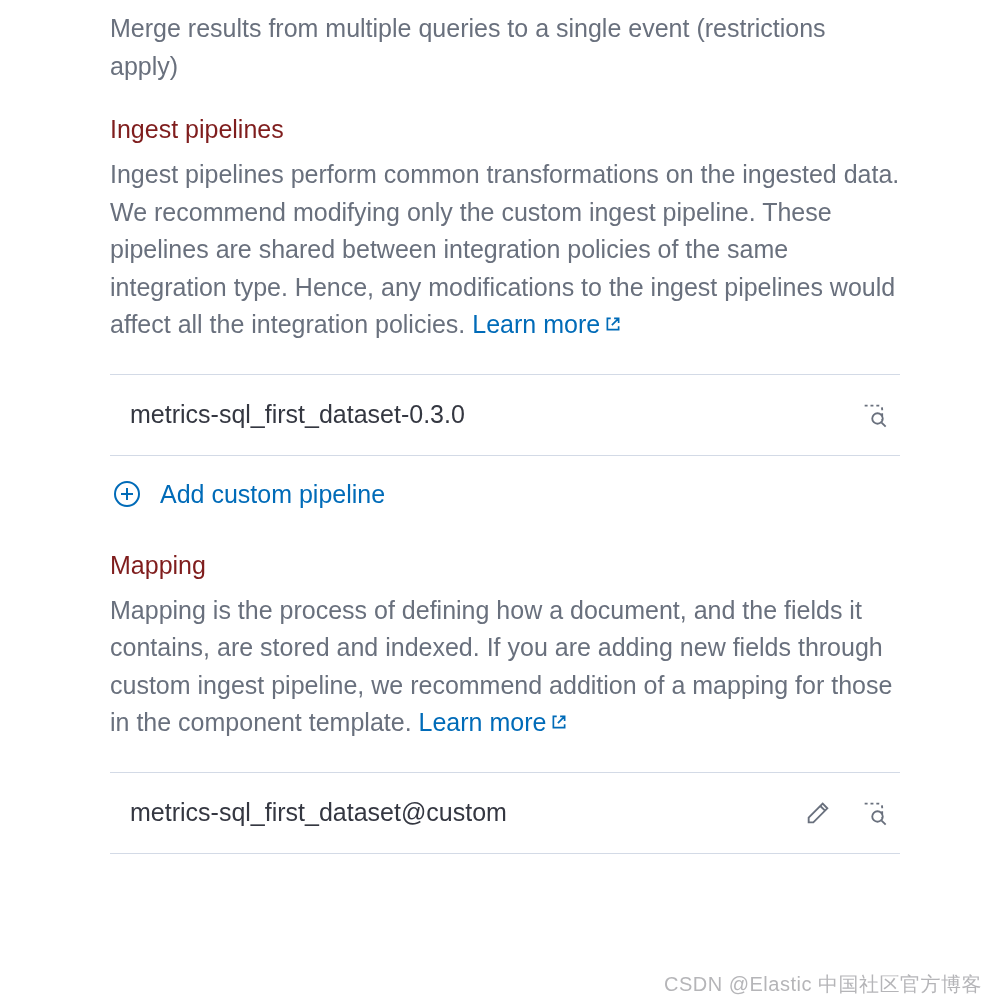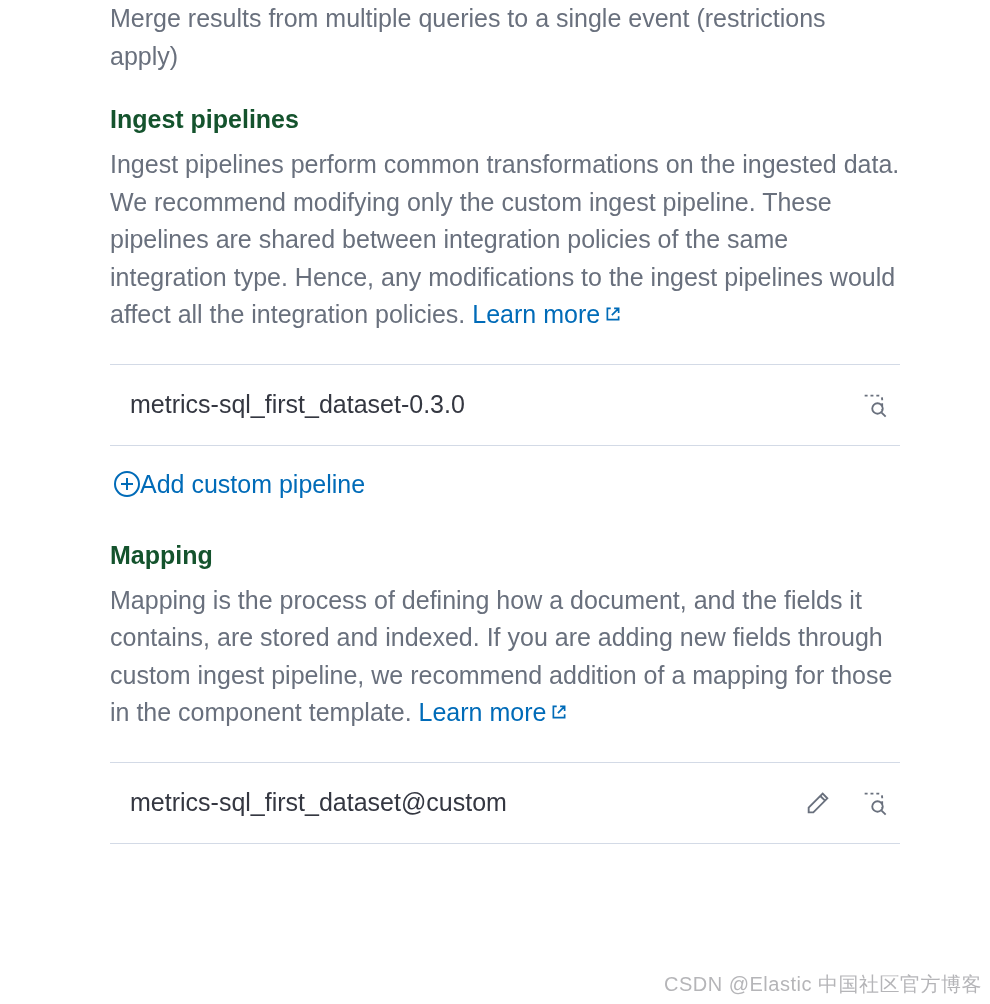--- a/index.html
+++ b/index.html
@@ -8,33 +8,33 @@
       padding: 0;
     }
     body {
       font-family: -apple-system, BlinkMacSystemFont, "Segoe UI", Helvetica, Arial, sans-serif;
       background: #ffffff;
       width: 990px;
       padding: 0;
       color: #1a1c21;
     }
     .container {
-      padding: 0 20px 0 110px;
+      padding: 10px 20px 0 110px;
       max-width: 920px;
     }
     .intro-text {
       color: #69707d;
       font-size: 25px;
       line-height: 1.5;
       margin-bottom: 30px;
     }
     .section-heading {
       font-size: 25px;
-      font-weight: 700;
-      color: #14532d;
+      font-weight: 400;
+      color: #7f1d1d;
       margin-bottom: 12px;
     }
     .section-description {
       color: #69707d;
       font-size: 25px;
       line-height: 1.5;
       margin-bottom: 30px;
     }
     .link {
       color: #006bb8;
@@ -78,21 +78,21 @@
       justify-content: center;
       color: #69707d;
     }
     .icon-btn svg {
       width: 28px;
       height: 28px;
     }
     .add-link {
       display: flex;
       align-items: center;
-      gap: 0;
+      gap: 20px;
       color: #006bb8;
       font-size: 25px;
       font-weight: 400;
       cursor: pointer;
       padding: 24px 0 34px 4px;
       border-top: 1px solid #d3dae6;
     }
     .add-link .plus-icon {
       width: 26px;
       height: 26px;

